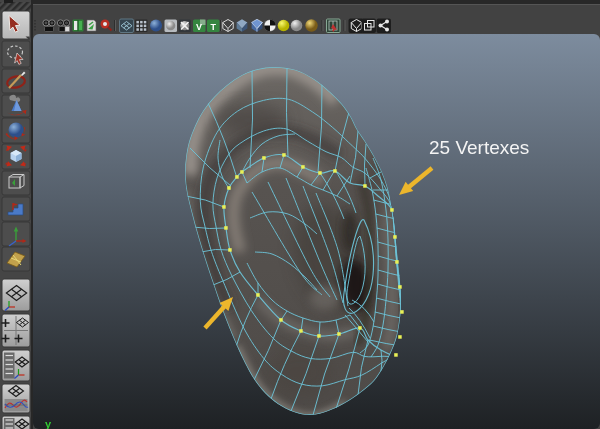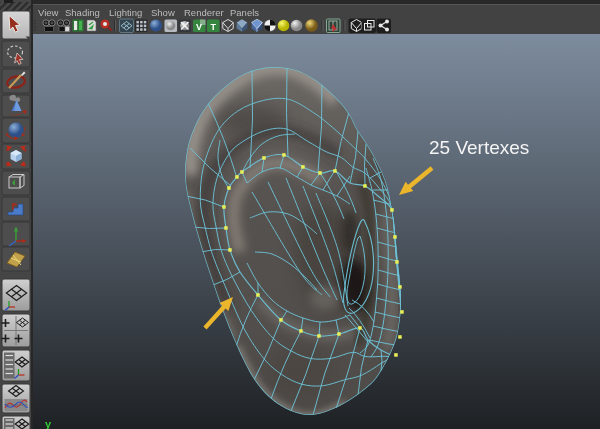--- a/index.html
+++ b/index.html
@@ -5,39 +5,31 @@
 html,body{margin:0;padding:0;width:600px;height:429px;overflow:hidden;background:#434343;
 font-family:"Liberation Sans",sans-serif;}
 #win{position:absolute;left:0;top:0;width:600px;height:429px;}
 #topstrip{position:absolute;left:0;top:0;width:600px;height:4px;background:#282828;}
 #menubg{position:absolute;left:33px;top:4px;width:567px;height:30px;background:#424242;border-top:1px solid #555;}
 #menubar{position:absolute;left:33px;top:4px;width:567px;height:14px;color:#bcbcbc;font-size:9.5px;}
 #menubar span{position:absolute;top:3px;}
 #iconrow{position:absolute;left:33px;top:18px;width:567px;height:16px;}
 #toolbox{position:absolute;left:0;top:0;width:33px;height:429px;background:#474747;}
 #viewport{position:absolute;left:33px;top:34px;width:567px;height:395px;
-background:linear-gradient(#7d8c9e 0%,#1e2124 100%);}
+background:linear-gradient(#7d8c9e 0%,#1e2124 100%);border-radius:6px;}
 #vsvg{position:absolute;left:0;top:0;}
 #label25{position:absolute;left:396px;top:103px;color:#f4f4f4;font-size:19px;letter-spacing:0px;}
 #yaxis{position:absolute;left:12px;top:384px;color:#33cc33;font-size:11px;font-weight:bold;}
 </style>
 </head>
 <body>
 <div id="win">
   <div id="menubg"></div>
   <div id="topstrip"></div>
   <div id="toolbox"></div>
-  <div id="menubar">
-    <span style="left:5px">View</span>
-    <span style="left:32px">Shading</span>
-    <span style="left:76px">Lighting</span>
-    <span style="left:118px">Show</span>
-    <span style="left:151px">Renderer</span>
-    <span style="left:197px">Panels</span>
-  </div>
   <div id="iconrow"></div>
 <svg id="chrome" style="position:absolute;left:0;top:0;z-index:5" width="600" height="429">
 <line x1="35" y1="20" x2="35" y2="31" stroke="#303030" stroke-width="1.5" stroke-dasharray="1.5,1.5"></line>
 <g>
         <circle cx="46" cy="22.9" r="3.1" fill="#151515" stroke="#909090" stroke-width="0.9"></circle>
         <circle cx="52" cy="22.9" r="3.1" fill="#151515" stroke="#909090" stroke-width="0.9"></circle>
         <circle cx="46" cy="22.9" r="1.1" fill="#3a3a3a" stroke="#777" stroke-width="0.5"></circle>
         <circle cx="52" cy="22.9" r="1.1" fill="#3a3a3a" stroke="#777" stroke-width="0.5"></circle>
         <rect x="44.5" y="26.5" width="9" height="5" rx="1" fill="#101010" stroke="#6a6a6a" stroke-width="0.7"></rect>
       </g>

